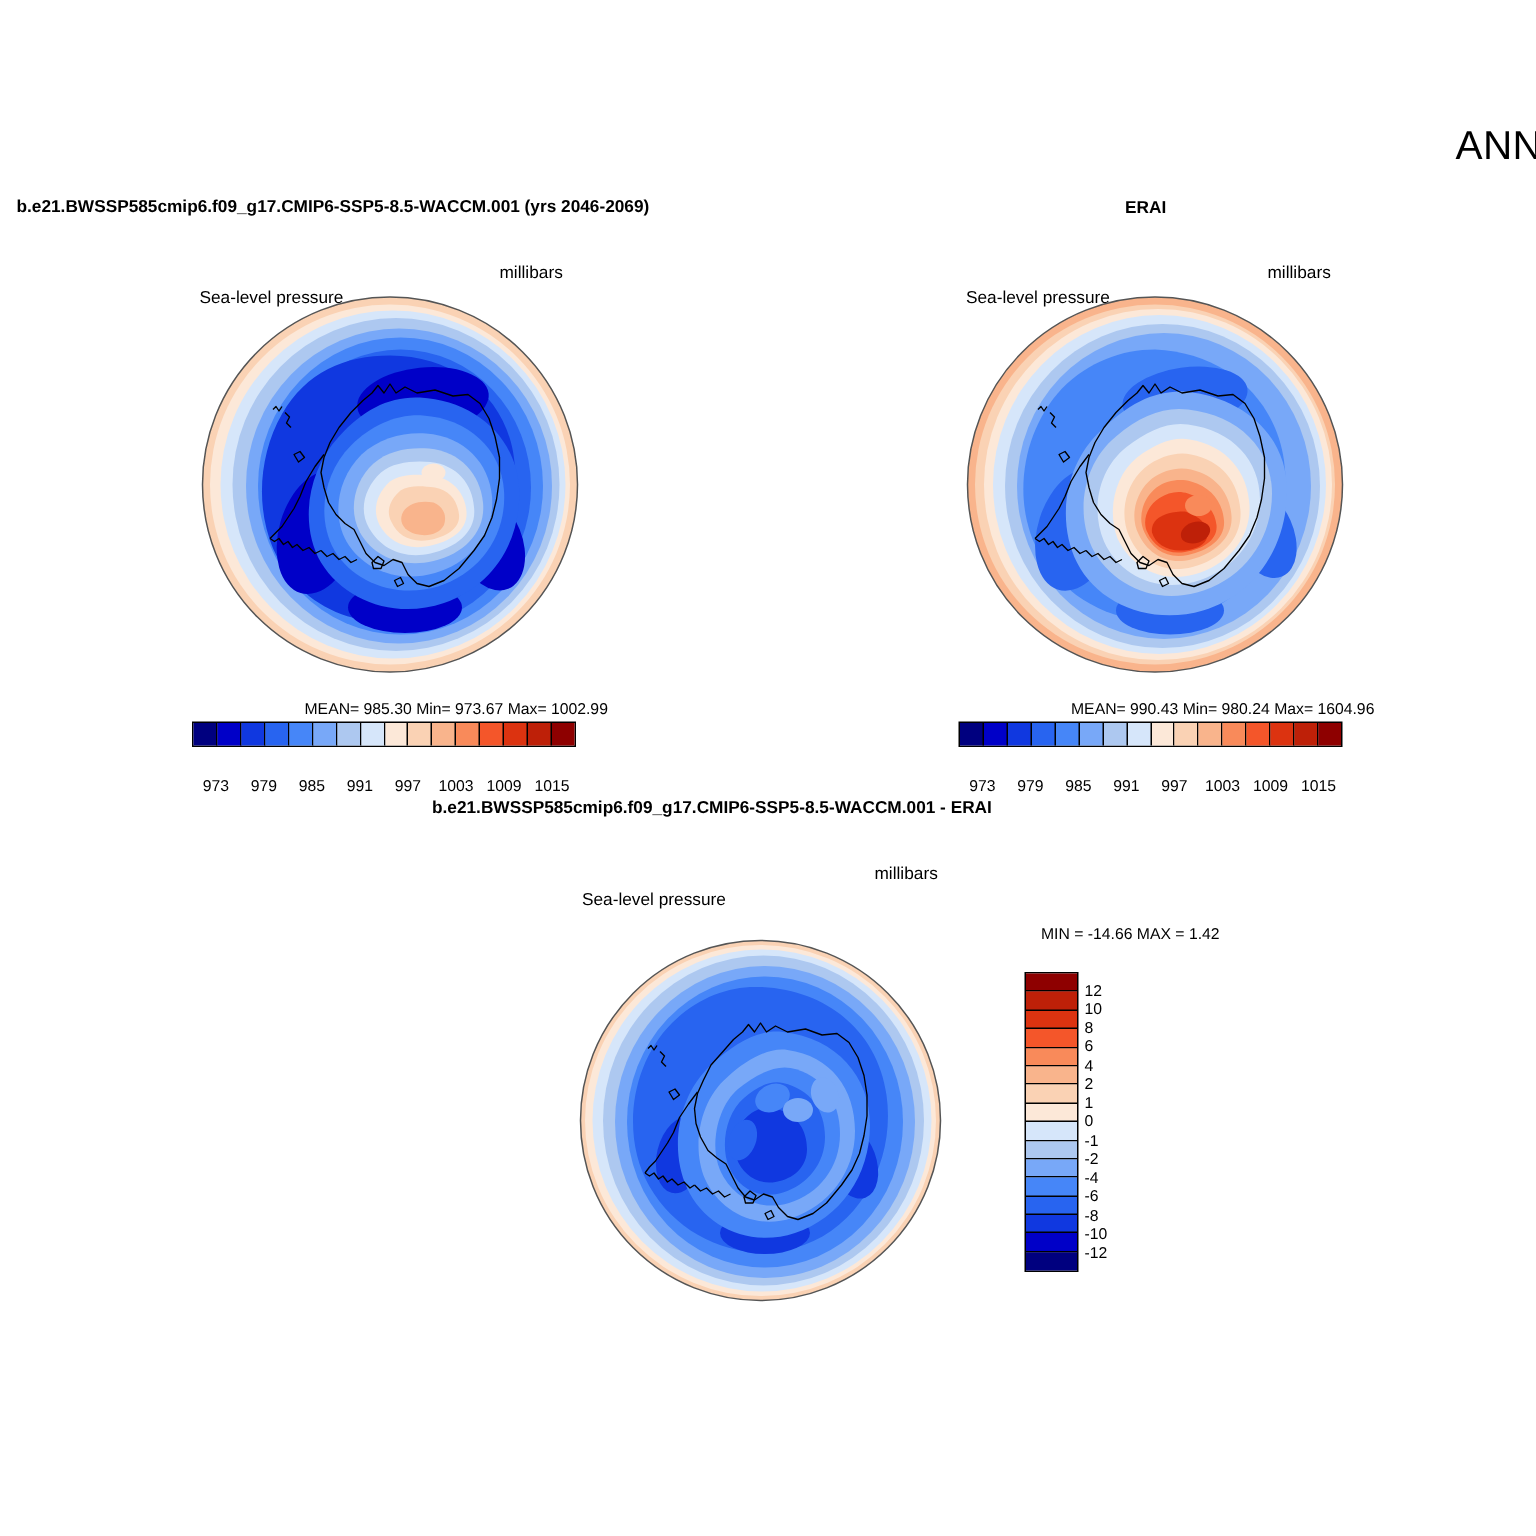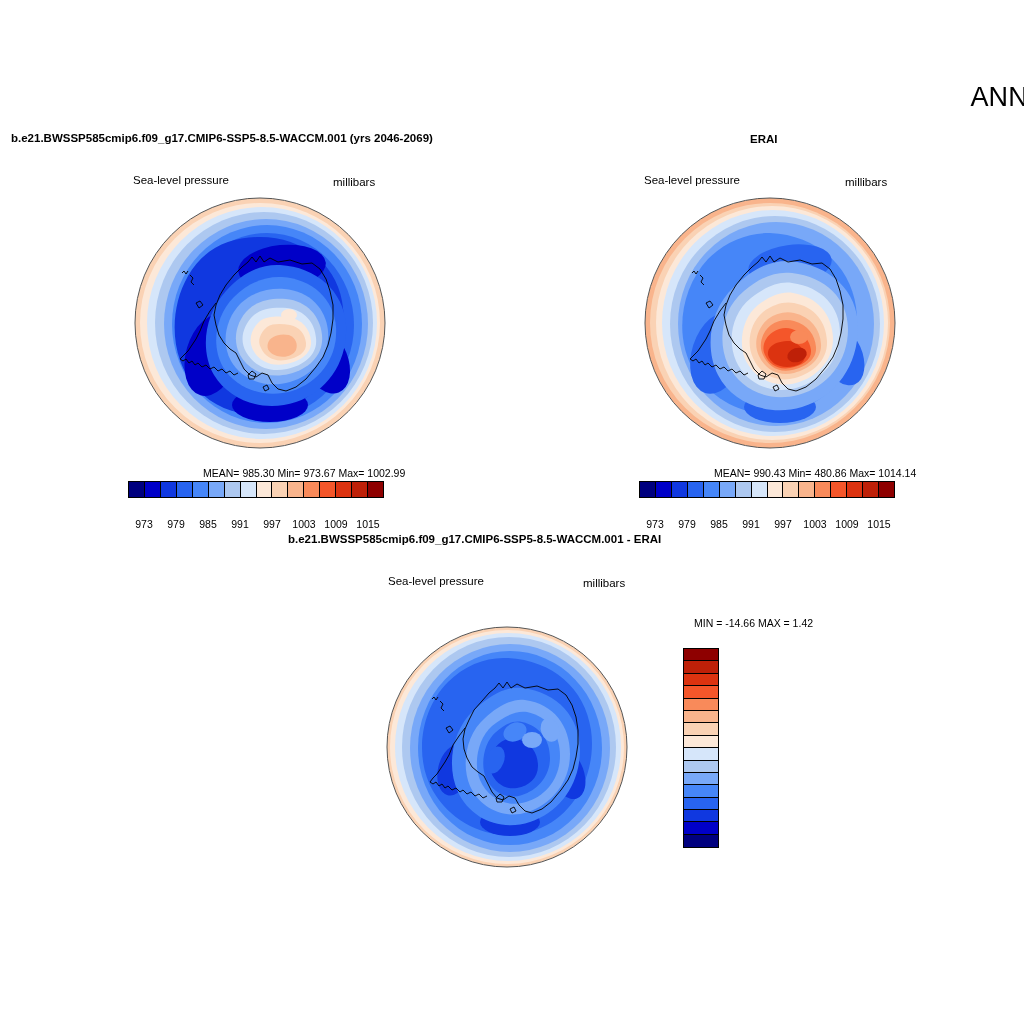--- a/index.html
+++ b/index.html
@@ -31,20 +31,21 @@
     font-weight: bold;
     white-space: nowrap;
   }
   #panel-title-left  { left: 11px;  top: 132px; }
   #panel-title-right { left: 750px; top: 133px; }
   #panel-title-diff  { left: 288px; top: 533px; }
 
   .var-label {
     font-size: 11.5px;
     white-space: nowrap;
+    margin-top: 19px;
   }
   .unit-label {
     font-size: 11.5px;
     white-space: nowrap;
   }
 
   #var-left    { left: 133px; top: 174px; }
   #unit-left   { left: 333px; top: 176px; }
   #var-right   { left: 644px; top: 174px; }
   #unit-right  { left: 845px; top: 176px; }
@@ -298,21 +299,21 @@
       <path d="M52 80 L54 78 L56 81 L58 78"></path>
       <path d="M60 82 L63 85 L61 89 L64 92"></path>
       <path d="M66 110 L70 108 L73 112 L69 115 Z"></path>
       <path d="M118 182 L122 178 L126 181 L124 186 L119 186 Z"></path>
       <path d="M133 194 L137 192 L139 196 L135 198 Z"></path>
     </g>
     <circle cx="130" cy="130" r="125" fill="none" stroke="#555555" stroke-width="1"></circle>
   </svg>
 </div>
 
-<div class="abs stats-line" id="stats-right">MEAN= 990.43  Min= 480.86  Max= 1014.14</div>
+<div class="abs stats-line" id="stats-right">MEAN= 990.43  Min= 980.24  Max= 1604.96</div>
 
 <div class="abs hcbar" id="cbar-right">
   <div class="hcbar-swatches">
       <div style="background: rgb(0, 0, 127);"></div>
       <div style="background: rgb(0, 0, 200);"></div>
       <div style="background: rgb(16, 56, 224);"></div>
       <div style="background: rgb(40, 100, 240);"></div>
       <div style="background: rgb(70, 134, 248);"></div>
       <div style="background: rgb(120, 168, 248);"></div>
       <div style="background: rgb(173, 200, 240);"></div>
@@ -414,13 +415,30 @@
       <div style="background: rgb(252, 232, 216);"></div>
       <div style="background: rgb(214, 230, 250);"></div>
       <div style="background: rgb(173, 200, 240);"></div>
       <div style="background: rgb(120, 168, 248);"></div>
       <div style="background: rgb(70, 134, 248);"></div>
       <div style="background: rgb(40, 100, 240);"></div>
       <div style="background: rgb(16, 56, 224);"></div>
       <div style="background: rgb(0, 0, 200);"></div>
       <div style="background: rgb(0, 0, 127);"></div>
     </div>
+  <div class="vcbar-labels">
+      <span style="top: 12.5156px;">12</span>
+      <span style="top: 25.0312px;">10</span>
+      <span style="top: 37.5469px;">8</span>
+      <span style="top: 50.0625px;">6</span>
+      <span style="top: 62.5781px;">4</span>
+      <span style="top: 75.0938px;">2</span>
+      <span style="top: 87.6094px;">1</span>
+      <span style="top: 100.125px;">0</span>
+      <span style="top: 112.641px;">-1</span>
+      <span style="top: 125.156px;">-2</span>
+      <span style="top: 137.672px;">-4</span>
+      <span style="top: 150.188px;">-6</span>
+      <span style="top: 162.703px;">-8</span>
+      <span style="top: 175.219px;">-10</span>
+      <span style="top: 187.734px;">-12</span>
+    </div>
 </div>
 
 </body></html>

